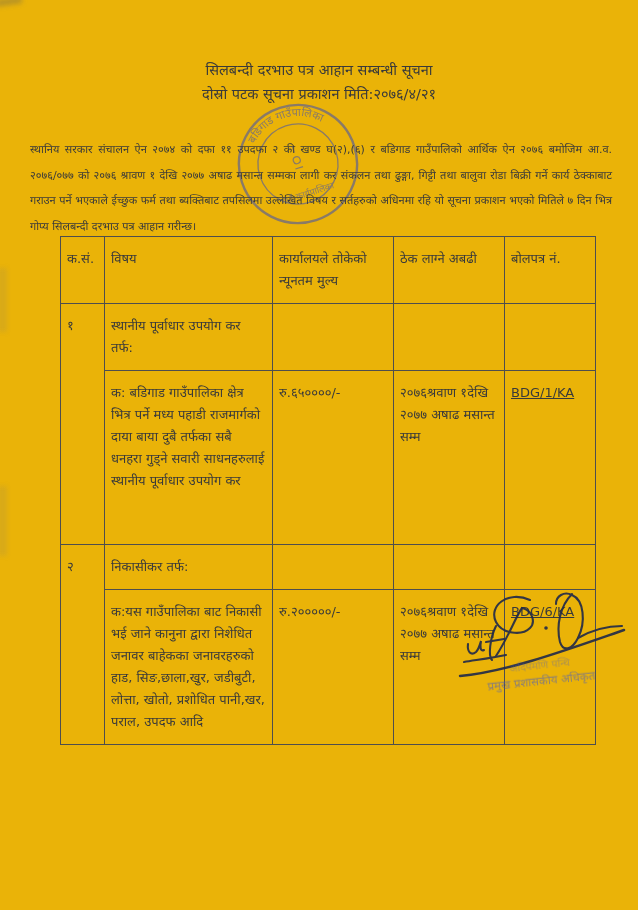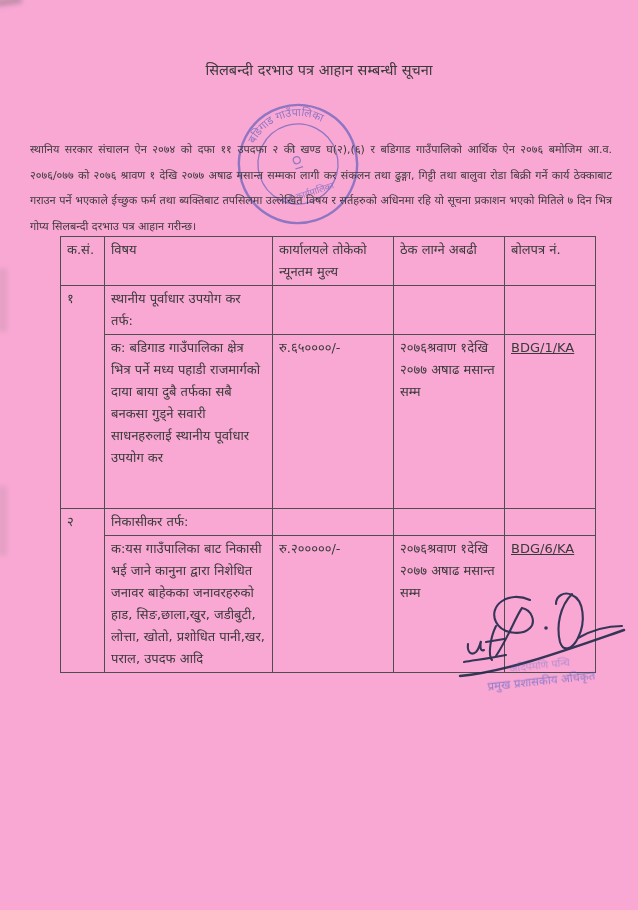--- a/index.html
+++ b/index.html
@@ -1,37 +1,37 @@
 <!DOCTYPE html>
 <html><head>
 <meta charset="utf-8">
 <style>
   html,body{margin:0;padding:0;}
   body{background:#e9e8e4;font-family:"DejaVu Sans", sans-serif;}
   .page{
     position:relative;width:638px;height:910px;margin:0 auto;
-    background:#f9a8d4;color:#333;overflow:hidden;
+    background:#eab308;color:#333;overflow:hidden;
   }
   
   .title-block{position:absolute;top:58px;left:0;width:100%;text-align:center;}
   .title-line{font-size:14.5px;line-height:24px;color:#3a3a3a;}
   
   .body-text{
     position:absolute;left:30px;right:26px;top:126px;
     font-size:11px;line-height:25.5px;text-align:justify;color:#3a3a3a;
   }
   
   table.notice{
     position:absolute;left:60px;top:236px;width:535px;
     border-collapse:collapse;table-layout:fixed;
   }
   table.notice th, table.notice td{
     border:1px solid #4e4e4e;vertical-align:top;text-align:left;
     font-weight:normal;font-size:13px;line-height:22px;
-    padding:2px 6px;color:#3a3a3a;overflow:hidden;
+    padding:11px 6px;color:#3a3a3a;overflow:hidden;
   }
   tr.hdr{height:46px;}
   tr.sub{height:21px;}
   tr.r1{height:174px;}
   tr.r2{height:114px;}
   td.just, th.just{text-align:justify;}
   td.bid{font-size:12.5px;text-decoration:underline;}
   
   .round-stamp{
     position:absolute;left:225px;top:94px;width:146px;height:140px;
@@ -57,20 +57,21 @@
 <body>
 
 <div class="page">
 
   <div class="smudge s1"></div>
   <div class="smudge s2"></div>
   <div class="smudge s3"></div>
 
   <div class="title-block">
     <div class="title-line">सिलबन्दी दरभाउ पत्र आहान सम्बन्धी सूचना</div>
+    <div class="title-line">दोस्रो पटक सूचना प्रकाशन मिति:२०७६/४/२१</div>
   </div>
 
   <svg class="round-stamp" viewBox="0 0 140 140">
     <g transform="rotate(-18 70 70)" fill="none" stroke="#3a4cb5">
       <circle cx="70" cy="70" r="59" stroke-width="2.4"></circle>
       <circle cx="70" cy="70" r="40" stroke-width="1.3"></circle>
       <path id="sealArcTop" d="M 22,70 A 48,48 0 0 1 118,70" stroke="none"></path>
       <text font-size="11" fill="#3a4cb5" stroke="none">
         <textPath href="#sealArcTop" startOffset="50%" text-anchor="middle">बडिगाड गाउँपालिका</textPath>
       </text>
@@ -101,21 +102,21 @@
     </thead>
     <tbody>
       <tr class="sub">
         <td rowspan="2">१</td>
         <td>स्थानीय पूर्वाधार उपयोग कर तर्फ:</td>
         <td></td>
         <td></td>
         <td></td>
       </tr>
       <tr class="r1">
-        <td class="just">क: बडिगाड गाउँपालिका क्षेत्र भित्र पर्ने मध्य पहाडी राजमार्गको दाया बाया दुबै तर्फका सबै बनकसा गुड्ने सवारी साधनहरुलाई स्थानीय पूर्वाधार उपयोग कर</td>
+        <td class="just">क: बडिगाड गाउँपालिका क्षेत्र भित्र पर्ने मध्य पहाडी राजमार्गको दाया बाया दुबै तर्फका सबै धनहरा गुड्ने सवारी साधनहरुलाई स्थानीय पूर्वाधार उपयोग कर</td>
         <td>रु.६५००००/-</td>
         <td class="just">२०७६श्रवाण १देखि २०७७ अषाढ मसान्त सम्म</td>
         <td class="bid">BDG/1/KA</td>
       </tr>
       <tr class="sub">
         <td rowspan="2">२</td>
         <td>निकासीकर तर्फ:</td>
         <td></td>
         <td></td>
         <td></td>

